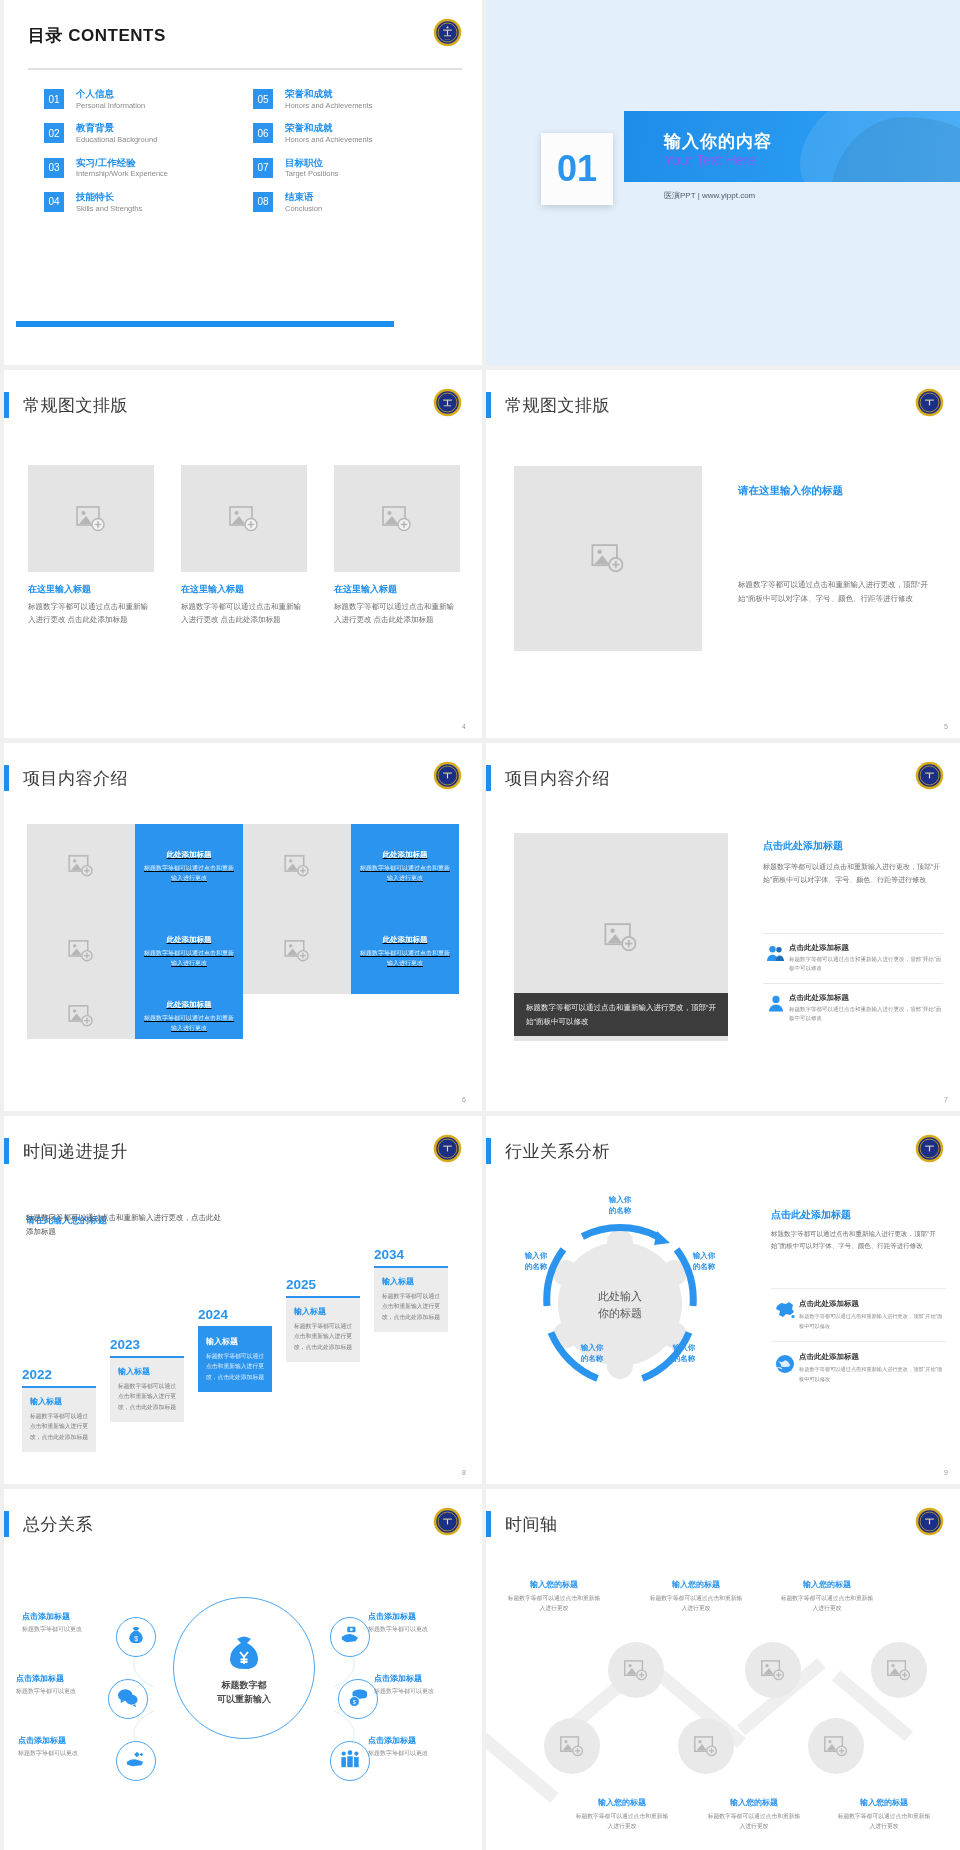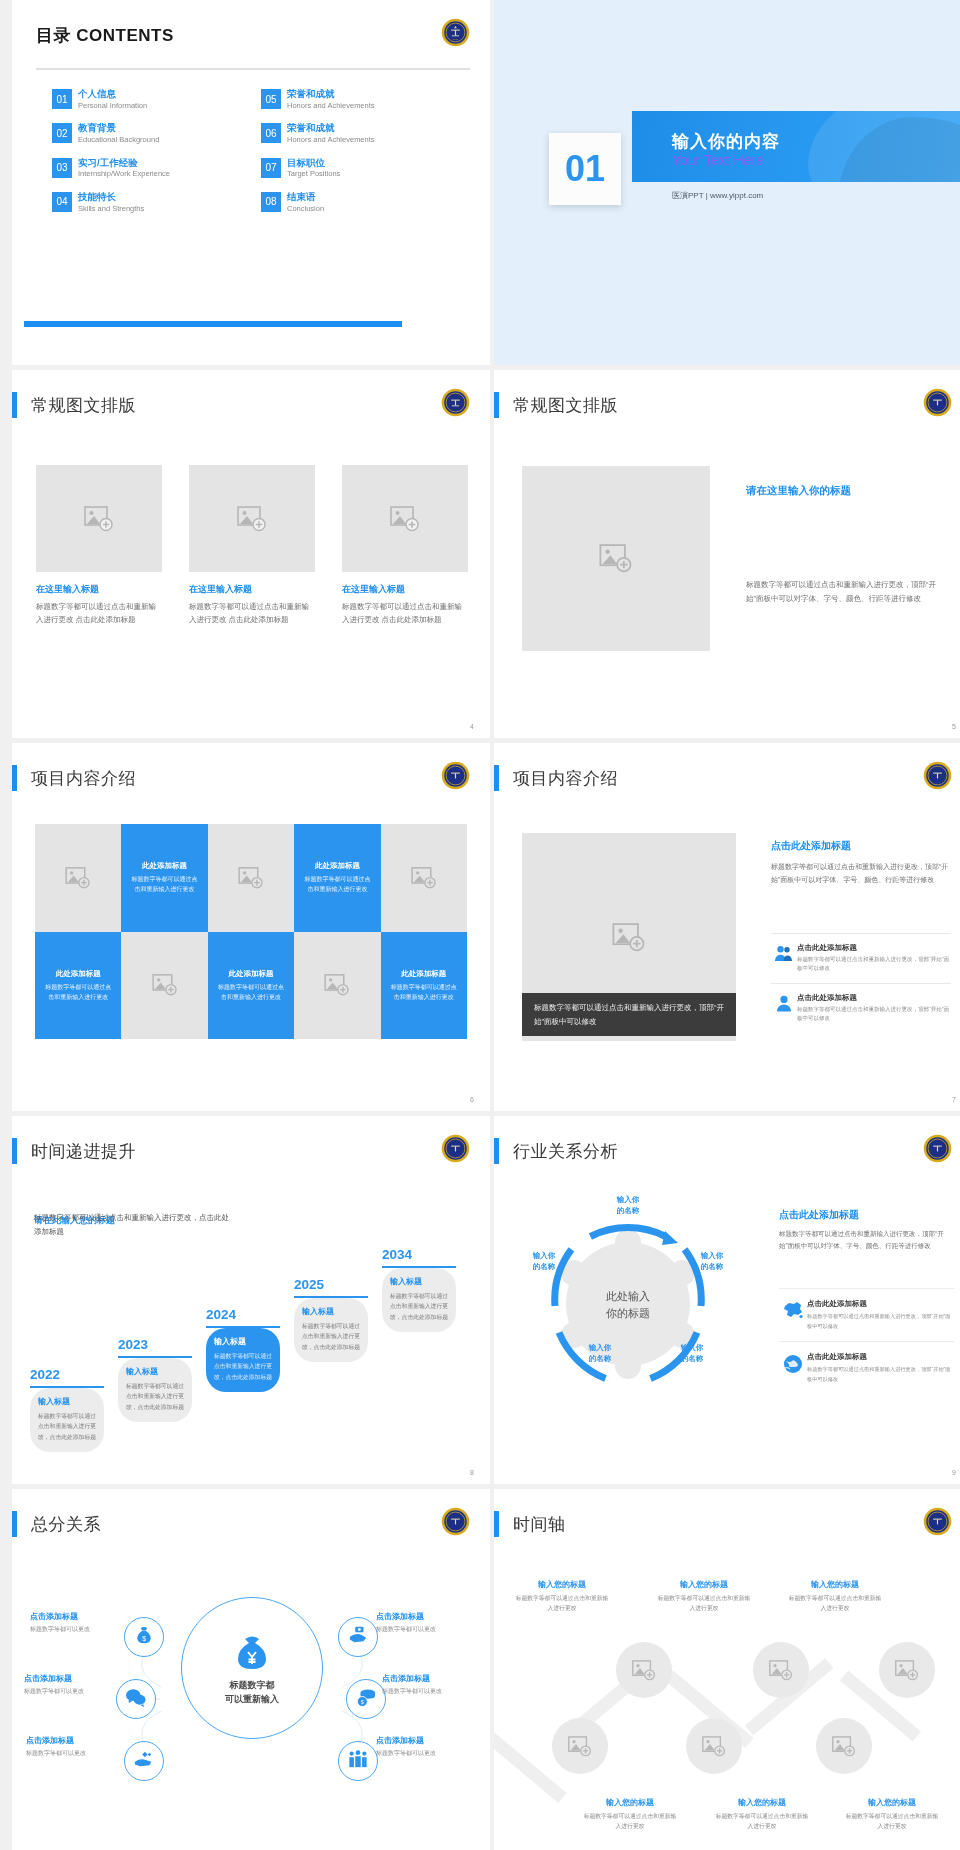--- a/index.html
+++ b/index.html
@@ -9,21 +9,21 @@
     font-family: "Liberation Sans", "DejaVu Sans", sans-serif;
     overflow: hidden;
   }
   .deck {
     width: 785px; height: 1850px;
     display: grid;
     grid-template-columns: 478px 478px;
     grid-template-rows: 365px 368px 368px 368px 375px;
     column-gap: 4px;
     row-gap: 5px;
-    padding: 0 0 0 12px;
+    padding: 0 0 0 4px;
   }
   .slide {
     position: relative;
     background: #ffffff;
     overflow: hidden;
   }
   .slide-num {
     position: absolute;
     right: 16px; bottom: 8px;
     font-size: 7px;
@@ -38,21 +38,21 @@
 
   
   .s1-title { position: absolute; left: 24px; top: 24px; font-size: 17px; font-weight: bold; color: #1a1a1a; letter-spacing: .5px; }
   .s1-rule  { position: absolute; left: 24px; right: 20px; top: 68px; height: 2px; background: #e0e0e0; }
   .toc { position: absolute; left: 40px; top: 88px; width: 400px;
          display: grid; grid-template-columns: 1fr 1fr; column-gap: 18px; row-gap: 11px; }
   .toc-item { display: flex; align-items: flex-start; }
   .toc-num { width: 20px; height: 20px; background: #2b94ee; color: #fff;
              font-size: 10px; display: flex; align-items: center; justify-content: center;
              flex: 0 0 auto; margin-top: 1px; }
-  .toc-txt { margin-left: 6px; }
+  .toc-txt { margin-left: 12px; }
   .toc-cn { font-size: 9.5px; font-weight: bold; color: #1d8ff0; line-height: 1.35; }
   .toc-en { font-size: 7.5px; color: #8a8a8a; line-height: 1.4; }
   .s1-foot { position: absolute; left: 12px; right: 88px; bottom: 38px; height: 6px; background: #1d8ff0; }
 
   
   .s2 { background: #e3f0fb; }
   .s2-banner { position: absolute; left: 138px; top: 111px; width: 346px; height: 71px;
                background: linear-gradient(100deg,#1e8de8 0%,#2a9bf2 60%,#3aa6f5 100%);
                overflow: hidden; }
   .s2-wave1 { position: absolute; right: -30px; bottom: -40px; width: 200px; height: 140px;
@@ -81,21 +81,21 @@
   .s4-p { font-size: 7.5px; color: #6f6f6f; line-height: 1.75; margin-top: 4px; }
 
   
   .s5-img { position: absolute; left: 28px; top: 96px; width: 188px; height: 185px; }
   .s5-h   { position: absolute; left: 252px; top: 114px; font-size: 10.5px; font-weight: bold; color: #1d8ff0; }
   .s5-p1  { position: absolute; left: 252px; top: 136px; width: 200px; font-size: 7.5px; color: #6f6f6f; line-height: 1.85; }
   .s5-p2  { position: absolute; left: 252px; top: 208px; width: 200px; font-size: 7.5px; color: #6f6f6f; line-height: 1.85; }
 
   
   .s6-grid { position: absolute; left: 23px; top: 81px; right: 23px; height: 215px;
-             display: grid; grid-template-columns: repeat(5,1fr); grid-template-rows: 1fr 1fr; }
+             display: grid; grid-template-columns: repeat(4,1fr); grid-template-rows: 1fr 1fr; text-decoration: underline; }
   .cell { position: relative; display: flex; flex-direction: column; align-items: center; justify-content: center; padding: 6px 8px; }
   .cell.grey { background: #e4e4e4; }
   .cell.blue { background: #2b94ee; }
   .cell-h { font-size: 7.5px; font-weight: bold; color: #fff; }
   .cell-p { font-size: 6px; color: #e8f3ff; line-height: 1.7; margin-top: 3px; text-align: center; }
 
   
   .s7-img  { position: absolute; left: 28px; top: 90px; width: 214px; height: 208px; }
   .s7-cap  { position: absolute; left: 28px; top: 250px; width: 214px; background: #3c3c3c;
              color: #f0f0f0; font-size: 7.5px; line-height: 1.8; padding: 8px 12px; }
@@ -107,21 +107,21 @@
   .s7-lih  { font-size: 7.5px; font-weight: bold; color: #3a3a3a; }
   .s7-lip  { font-size: 5.5px; color: #8d8d8d; line-height: 1.7; margin-top: 2px; }
 
   
   .s8-h  { position: absolute; left: 22px; top: 78px; font-size: 9px; font-weight: bold; color: #1d8ff0; margin-top: 20px; }
   .s8-p  { position: absolute; left: 22px; top: 95px; width: 200px; font-size: 7.5px; color: #555; line-height: 1.85; }
   .s8-steps { position: absolute; left: 18px; bottom: 32px; right: 16px; height: 220px; }
   .s8-step { position: absolute; width: 74px; }
   .s8-yr  { font-size: 13.5px; font-weight: bold; color: #2b94ee; line-height: 1; }
   .s8-ln  { height: 2px; background: #2b94ee; margin: 4px 0 0 0; }
-  .s8-bx  { background: #ececec; padding: 8px 8px 10px; border-radius: 20px; }
+  .s8-bx  { background: #ececec; padding: 8px 8px 10px; }
   .s8-bx.hi { background: #2b94ee; }
   .s8-bh  { font-size: 8px; font-weight: bold; color: #1d8ff0; }
   .s8-bx.hi .s8-bh { color: #fff; }
   .s8-bp  { font-size: 5.8px; color: #7b7b7b; line-height: 1.8; margin-top: 4px; }
   .s8-bx.hi .s8-bp { color: #ddefff; }
 
   
   .s9-ring { position: absolute; left: 18px; top: 82px; width: 232px; height: 212px; }
   .s9-label { position: absolute; font-size: 7.5px; font-weight: bold; color: #2b94ee; text-align: center; line-height: 1.45; width: 56px; }
   .s9-center { position: absolute; left: 50%; top: 50%; transform: translate(-50%,-50%);

